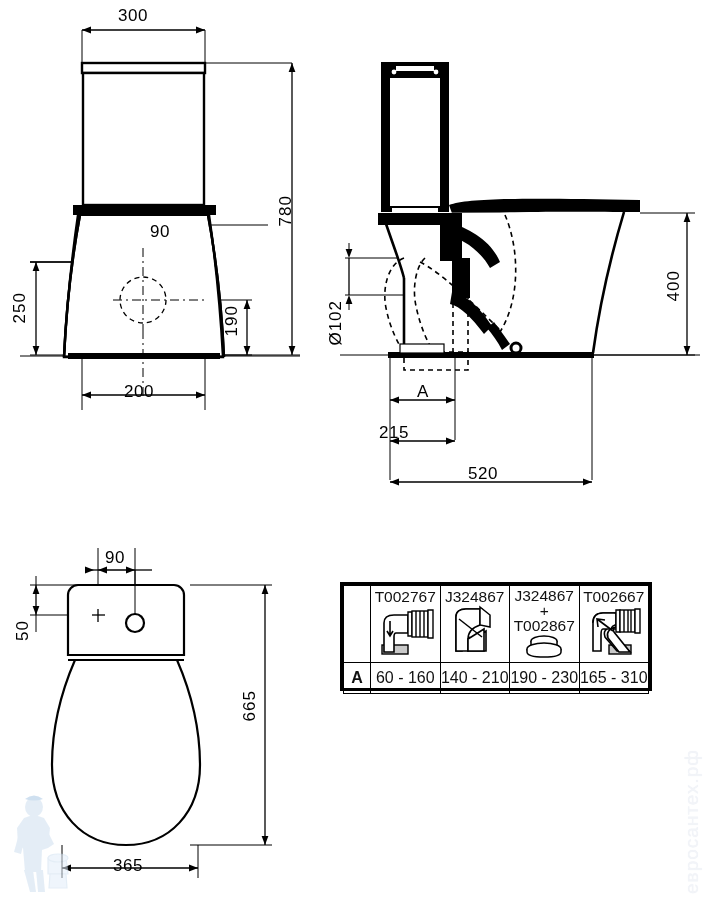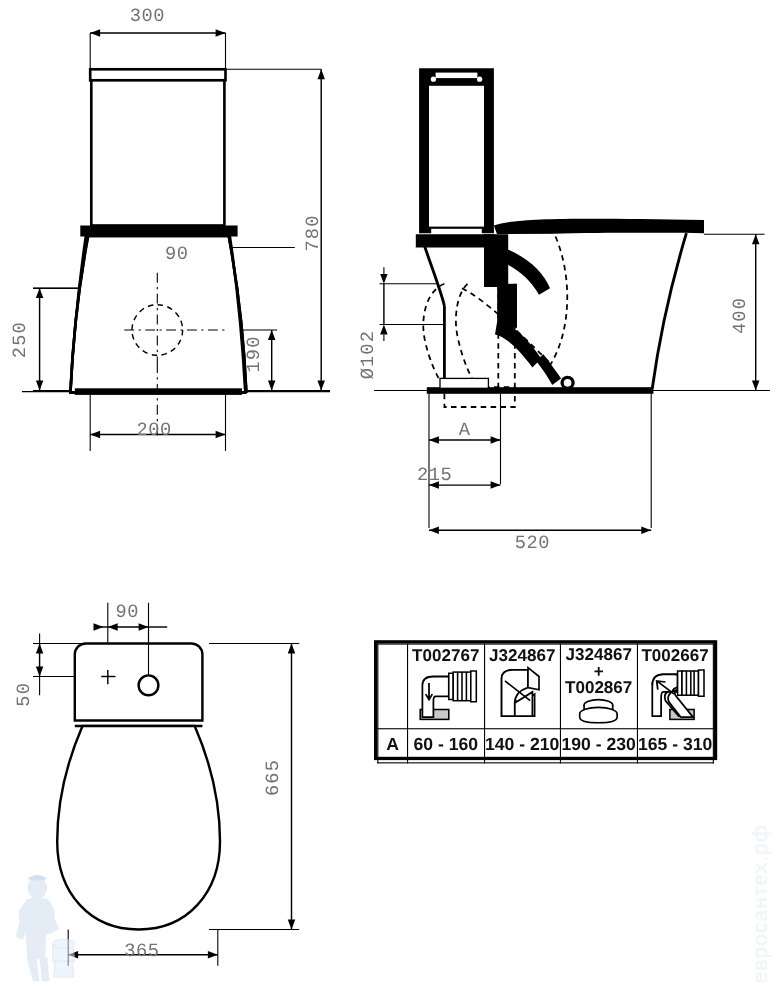--- a/index.html
+++ b/index.html
@@ -16,32 +16,32 @@
     writing-mode:vertical-rl; transform:rotate(180deg);
     font-size:19px;letter-spacing:1px;color:#f2f4f8;
     font-family:"Liberation Sans",sans-serif;
     text-shadow:0 0 1px #eceff5;
     user-select:none;
   }
 
   
   .dim{
     position:absolute;font-size:17px;font-weight:400;
-    font-family:Liberation Mono, monospace;color:#737373;
+    font-family:Liberation Sans, sans-serif;color:#000000;
     letter-spacing:.5px;white-space:nowrap;
   }
   .dim.vert{writing-mode:vertical-rl;transform:rotate(180deg);letter-spacing:1px;}
 
   
   #fit-table{
     position:absolute;left:340px;top:582px;width:312px;height:109px;
     border:3px solid #000;background:#fff;box-sizing:border-box;
   }
   #fit-table table{border-collapse:collapse;width:100%;height:100%;table-layout:fixed;}
-  #fit-table td{border:1px solid #000;text-align:center;vertical-align:middle;padding:0;font-weight:bold;}
+  #fit-table td{border:1px solid #000;text-align:center;vertical-align:middle;padding:0;}
   .colA{width:26px;}
   .code-cell{height:76px;position:relative;padding-top:2px;}
   .code-txt{font-size:15.5px;line-height:15px;font-family:"Liberation Sans",sans-serif;}
   .range-row td{height:30px;font-size:16px;font-family:"Liberation Sans",sans-serif;}
   .aLbl{font-size:20px;font-weight:bold;}
   .fit-svg{display:block;margin:1px auto 0;}
 </style>
 </head>
 <body>
 
@@ -293,21 +293,21 @@
 <div class="dim vert" style="left:276px;top:195px;">780</div>
 <div class="dim" style="left:150px;top:222px;">90</div>
 <div class="dim vert" style="left:10px;top:292px;">250</div>
 <div class="dim vert" style="left:222px;top:305px;">190</div>
 <div class="dim" style="left:124px;top:382px;">200</div>
 
 <div class="dim vert" style="left:326px;top:300px;">Ø102</div>
 <div class="dim vert" style="left:664px;top:270px;">400</div>
 <div class="dim" style="left:417px;top:382px;">A</div>
 <div class="dim" style="left:379px;top:423px;">215</div>
-<div class="dim" style="left:468px;top:485px;">520</div>
+<div class="dim" style="left:468px;top:464px;">520</div>
 
 <div class="dim" style="left:105px;top:548px;">90</div>
 <div class="dim vert" style="left:13px;top:620px;">50</div>
 <div class="dim vert" style="left:240px;top:690px;">665</div>
 <div class="dim" style="left:113px;top:856px;text-align:center;">365</div>
 
 <div id="fit-table">
   <table>
     <tbody>
         <tr>

